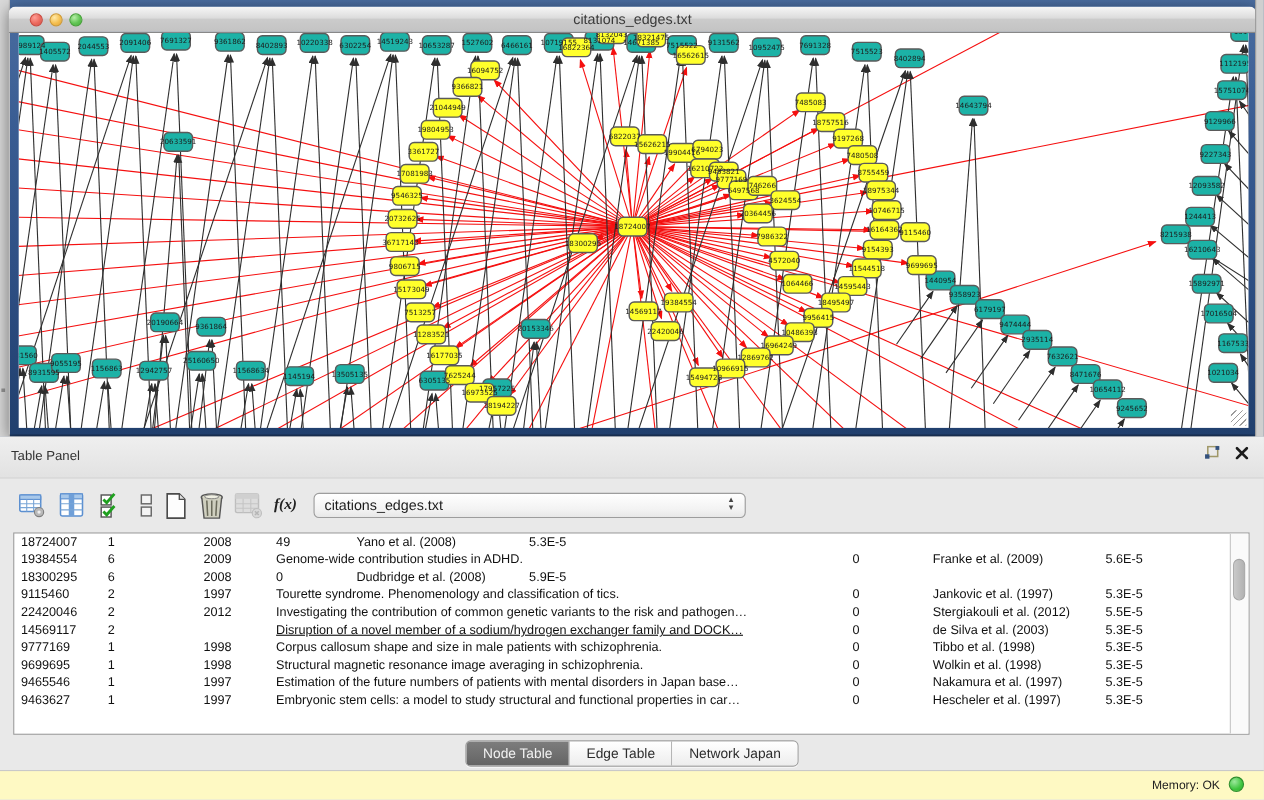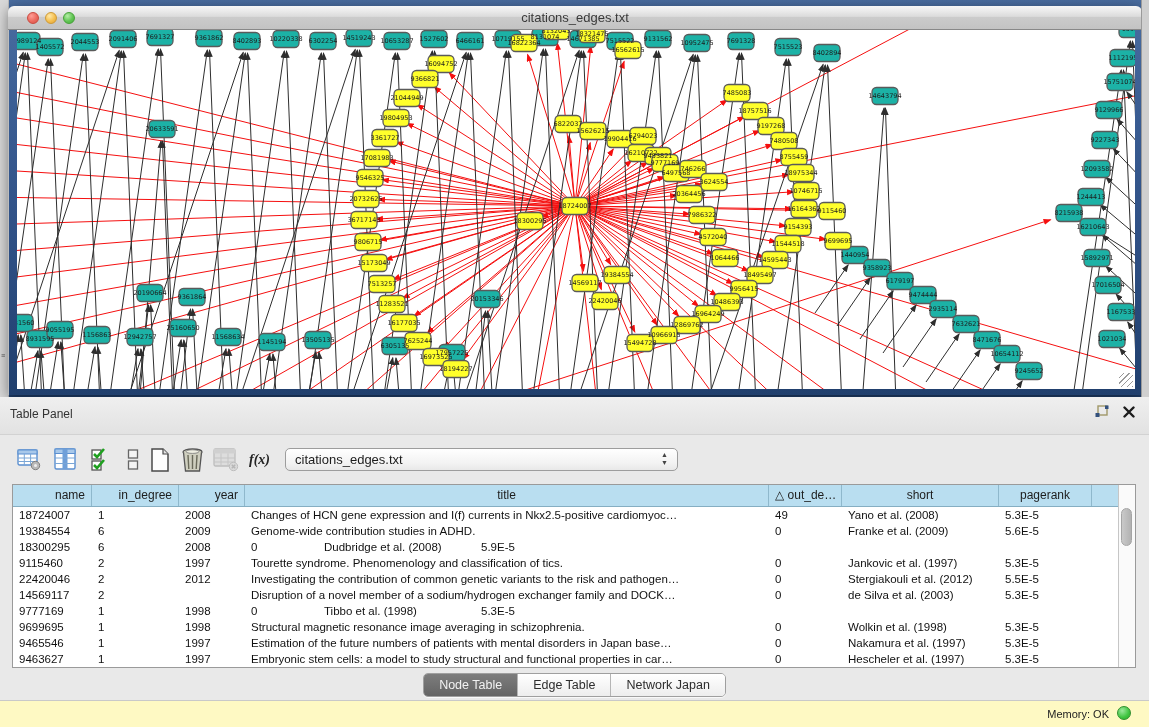--- a/index.html
+++ b/index.html
@@ -632,36 +632,25 @@
     <div class="toolbar-icon" style="left:246px">
       <span class="fx-label">f(x)</span>
     </div>
 
     <div class="combo">
       <span>citations_edges.txt</span>
       <span class="spin">▲<br>▼</span>
     </div>
 
     <div class="tablebox">
-      <div class="thead" id="thead">
-          <div class="th" style="width: 79px; text-align: right;">name</div>
-          <div class="th" style="width: 87px; text-align: right;">in_degree</div>
-          <div class="th" style="width: 66px; text-align: right;">year</div>
-          <div class="th" style="width: 524px; text-align: center;">title</div>
-          <div class="th" style="width: 73px; text-align: left;">△ out_de…</div>
-          <div class="th" style="width: 157px; text-align: center;">short</div>
-          <div class="th" style="width: 93px; text-align: center;">pagerank</div>
-          <div class="th fill"></div>
-        </div>
       <div id="tbody">
           <div class="tr">
             <div class="td" style="width: 79px;">18724007</div>
             <div class="td" style="width: 87px;">1</div>
             <div class="td" style="width: 66px;">2008</div>
-            <div class="td" style="width: 524px;">Changes of HCN gene expression and I(f) currents in Nkx2.5-positive cardiomyoc…</div>
             <div class="td" style="width: 73px;">49</div>
             <div class="td" style="width: 157px;">Yano et al. (2008)</div>
             <div class="td" style="width: 93px;">5.3E-5</div>
           </div>
           <div class="tr">
             <div class="td" style="width: 79px;">19384554</div>
             <div class="td" style="width: 87px;">6</div>
             <div class="td" style="width: 66px;">2009</div>
             <div class="td" style="width: 524px;">Genome-wide contribution studies in ADHD.</div>
             <div class="td" style="width: 73px;">0</div>
@@ -691,29 +680,30 @@
             <div class="td" style="width: 66px;">2012</div>
             <div class="td" style="width: 524px;">Investigating the contribution of common genetic variants to the risk and pathogen…</div>
             <div class="td" style="width: 73px;">0</div>
             <div class="td" style="width: 157px;">Stergiakouli et al. (2012)</div>
             <div class="td" style="width: 93px;">5.5E-5</div>
           </div>
           <div class="tr">
             <div class="td" style="width: 79px;">14569117</div>
             <div class="td" style="width: 87px;">2</div>
             <div class="td" style="width: 66px; margin-top: 26px;">2003</div>
-            <div class="td" style="width: 524px;">Disruption of a novel member of a sodium/hydrogen exchanger family and DOCK…</div>
+            <div class="td" style="width: 524px; text-decoration: underline;">Disruption of a novel member of a sodium/hydrogen exchanger family and DOCK…</div>
             <div class="td" style="width: 73px;">0</div>
             <div class="td" style="width: 157px;">de Silva et al. (2003)</div>
             <div class="td" style="width: 93px;">5.3E-5</div>
           </div>
           <div class="tr">
             <div class="td" style="width: 79px;">9777169</div>
             <div class="td" style="width: 87px;">1</div>
             <div class="td" style="width: 66px;">1998</div>
+            <div class="td" style="width: 524px;">Corpus callosum shape and size in male patients with schizophrenia.</div>
             <div class="td" style="width: 73px;">0</div>
             <div class="td" style="width: 157px;">Tibbo et al. (1998)</div>
             <div class="td" style="width: 93px;">5.3E-5</div>
           </div>
           <div class="tr">
             <div class="td" style="width: 79px;">9699695</div>
             <div class="td" style="width: 87px;">1</div>
             <div class="td" style="width: 66px;">1998</div>
             <div class="td" style="width: 524px;">Structural magnetic resonance image averaging in schizophrenia.</div>
             <div class="td" style="width: 73px;">0</div>

